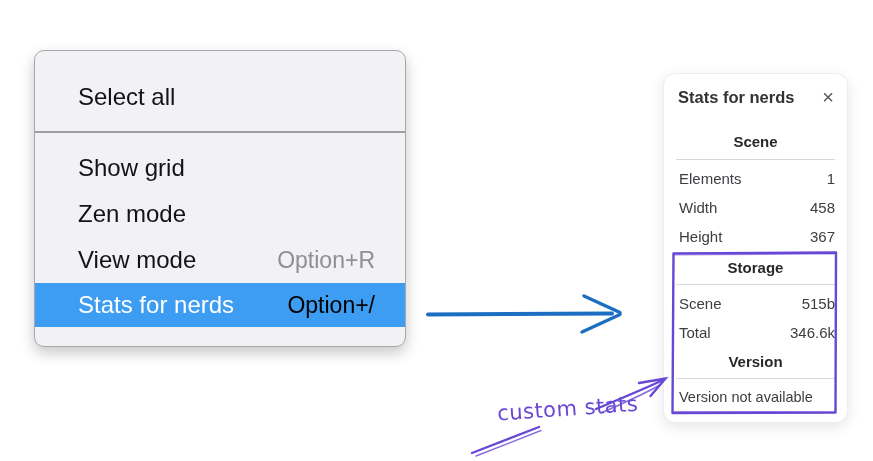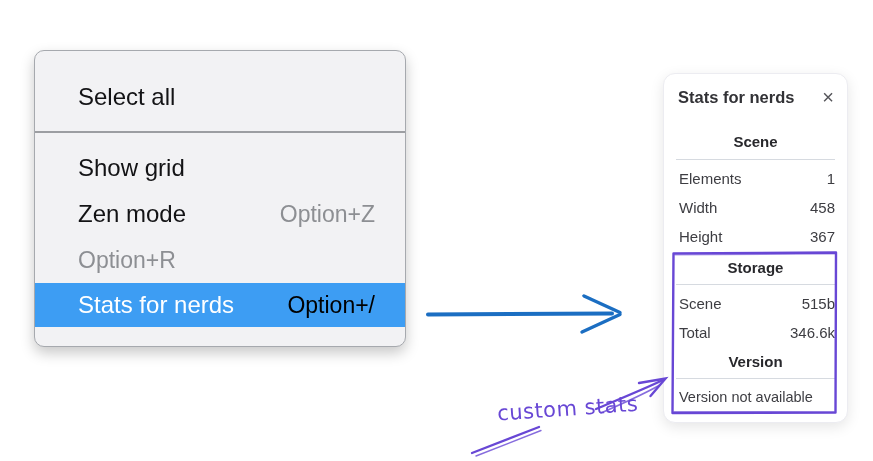--- a/index.html
+++ b/index.html
@@ -78,23 +78,23 @@
     <div class="menu-item first">
       <span class="mi-label">Select all</span>
     </div>
     <hr class="menu-divider">
     <div class="menu-gap"></div>
     <div class="menu-item">
       <span class="mi-label">Show grid</span>
     </div>
     <div class="menu-item">
       <span class="mi-label">Zen mode</span>
-      <span class="mi-shortcut">Option+Z</span>
     </div>
     <div class="menu-item">
+      <span class="mi-label">View mode</span>
       <span class="mi-shortcut">Option+R</span>
     </div>
     <div class="menu-item active">
       <span class="mi-label">Stats for nerds</span>
       <span class="mi-shortcut">Option+/</span>
     </div>
   </div>
 
   <div class="stats-panel">
     <div class="panel-head">

